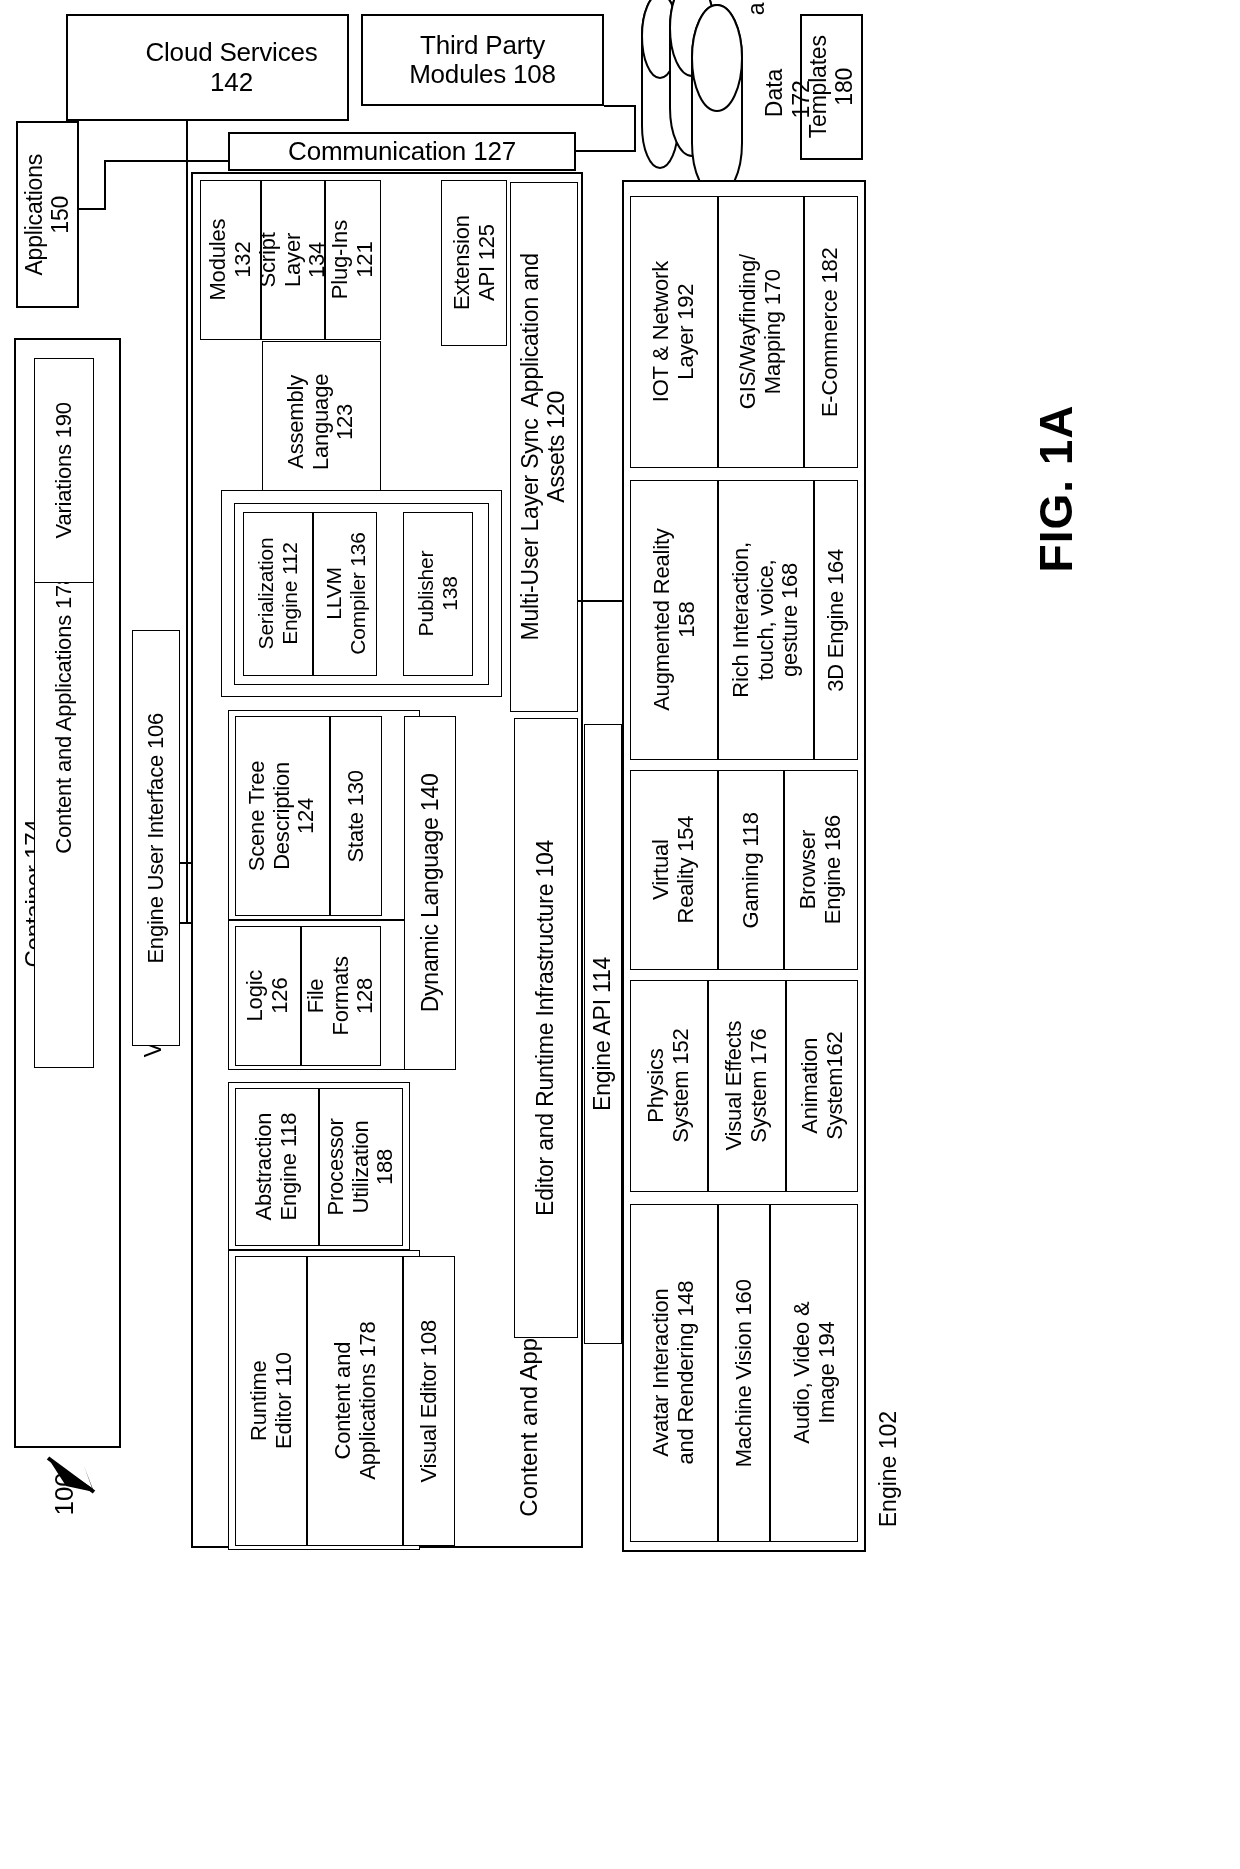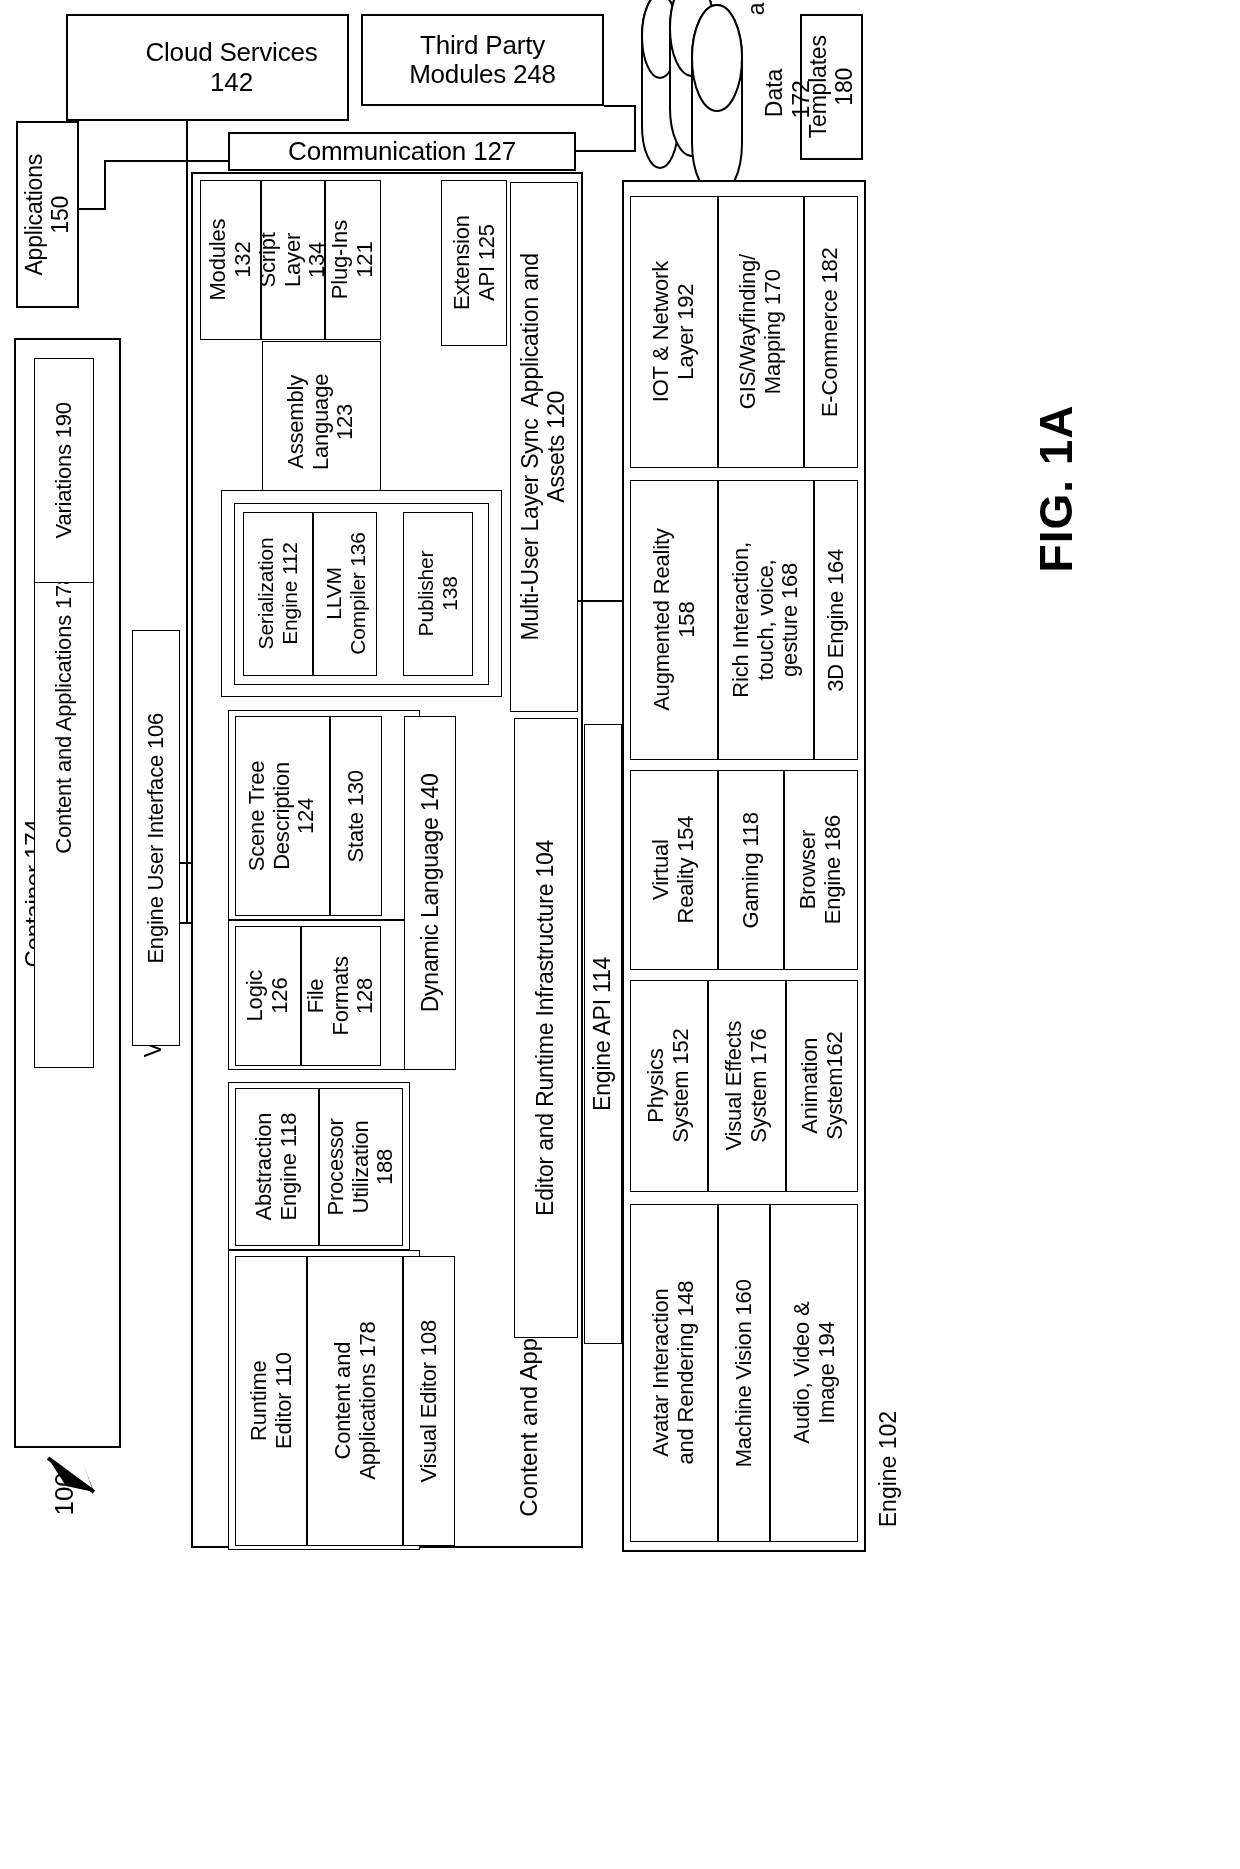--- a/index.html
+++ b/index.html
@@ -62,21 +62,21 @@
 <div class="bx" style="left:66px;top:14px;width:283px;height:107px;">
   <div class="vlab f26" style="transform:none;padding-left:48px;">
       <span style="transform:none;">Cloud Services
 142</span>
     </div>
 </div>
 
 <div class="bx" style="left:361px;top:14px;width:243px;height:92px;">
   <div class="vlab f26" style="transform:none;">
       <span style="transform:none;">Third Party
-Modules 248</span>
+Modules 108</span>
     </div>
 </div>
 
 <div class="bx" style="left:800px;top:14px;width:63px;height:146px;">
   <div class="vlab f23">
     <span>Templates
 180</span>
     </div>
 </div>
 

